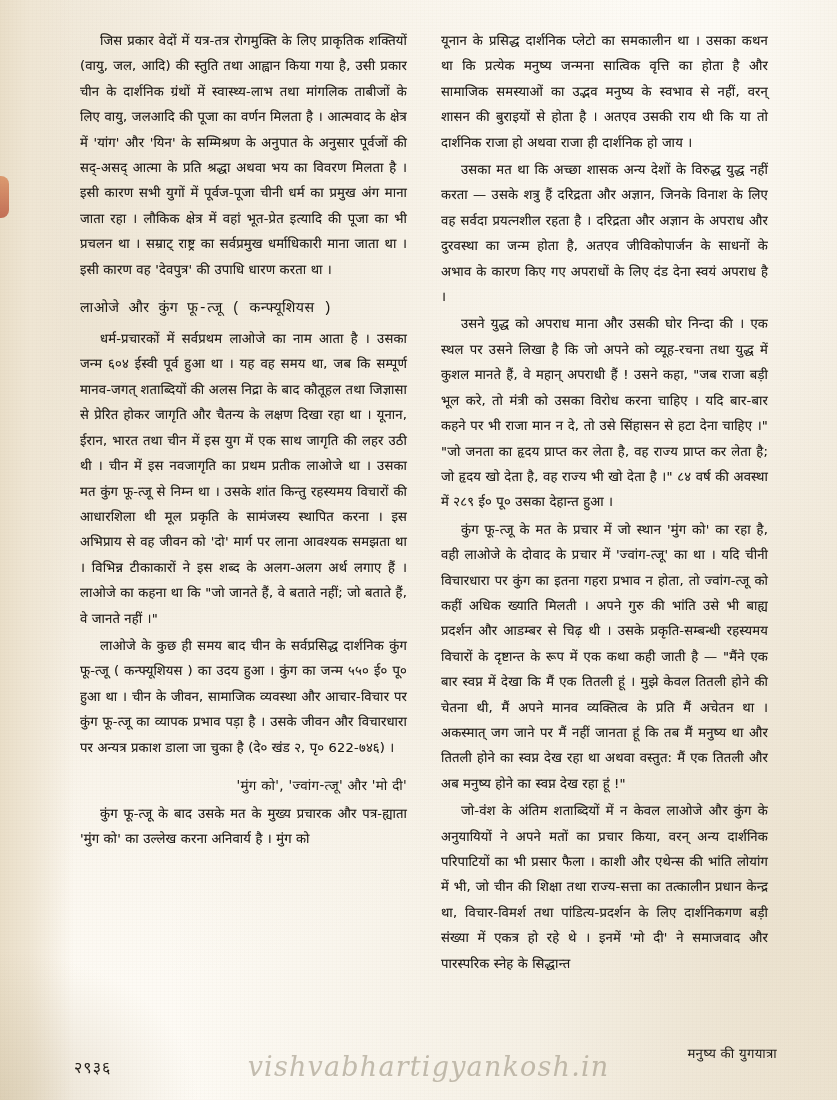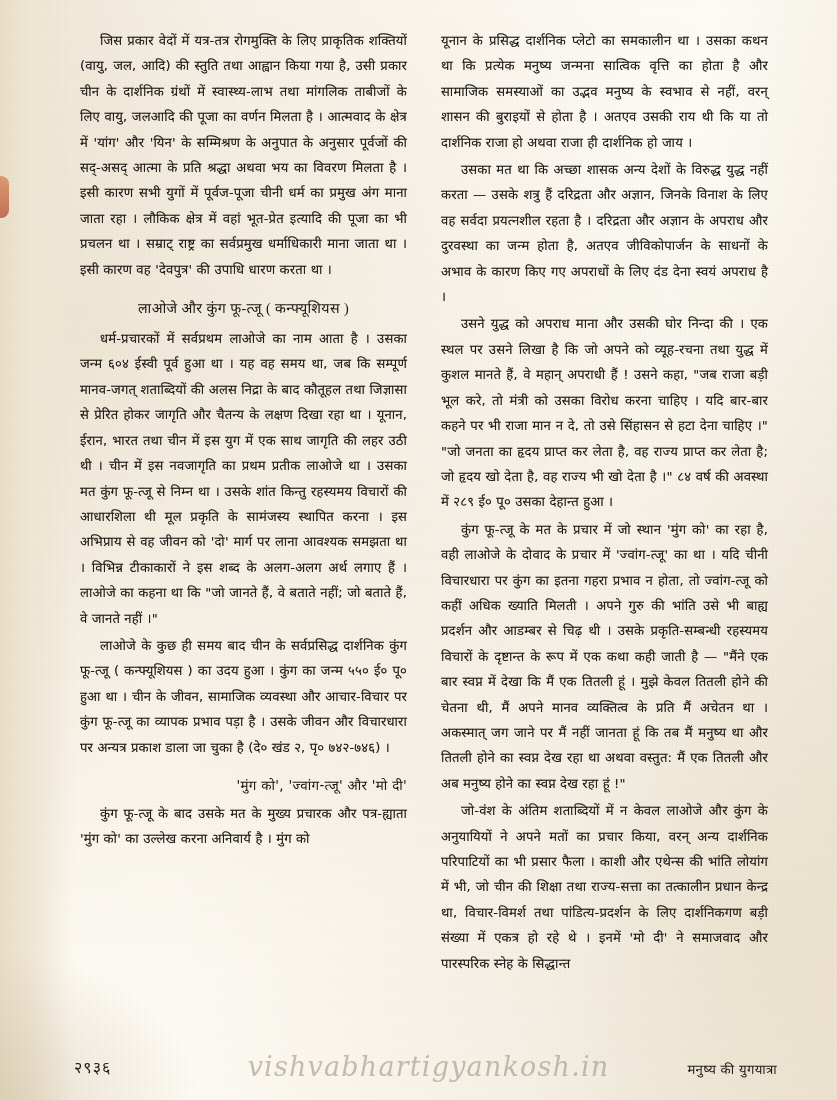--- a/index.html
+++ b/index.html
@@ -80,24 +80,24 @@
   p.para.indent {
     text-indent: 20px;
   }
   p.para.noindent {
     text-indent: 0;
   }
   .heading {
     margin: 14px 0 6px 0;
     font-size: 14.2px;
     line-height: 24px;
-    text-align: center;
+    text-align: left;
     color: #17140f;
     letter-spacing: 0.4px;
-    font-family: Liberation Serif, serif;
+    font-family: Liberation Mono, monospace;
   }
   .subheading {
     margin: 14px 0 4px 0;
     font-size: 13.4px;
     line-height: 23px;
     text-align: right;
     color: #17140f;
     letter-spacing: 0.3px;
   }
   .footer {
@@ -111,21 +111,21 @@
     position: absolute;
     left: -6px;
     bottom: 0;
     font-size: 16px;
     color: #211d18;
     letter-spacing: 1px;
   }
   .runhead {
     position: absolute;
     right: 0;
-    bottom: 0;
+    bottom: 16px;
     font-size: 13.2px;
     color: #1d1a17;
     letter-spacing: 0.3px;
   }
   .watermark {
     position: absolute;
     left: 0;
     right: 0;
     bottom: 18px;
     text-align: center;
@@ -156,21 +156,21 @@
   <div class="corner-shade"></div>
 
   <div class="columns">
 
     <div class="col">
       <p class="para indent">जिस प्रकार वेदों में यत्र-तत्र रोगमुक्ति के लिए प्राकृतिक शक्तियों (वायु, जल, आदि) की स्तुति तथा आह्वान किया गया है, उसी प्रकार चीन के दार्शनिक ग्रंथों में स्वास्थ्य-लाभ तथा मांगलिक ताबीजों के लिए वायु, जलआदि की पूजा का वर्णन मिलता है । आत्मवाद के क्षेत्र में 'यांग' और 'यिन' के सम्मिश्रण के अनुपात के अनुसार पूर्वजों की सद्-असद् आत्मा के प्रति श्रद्धा अथवा भय का विवरण मिलता है । इसी कारण सभी युगों में पूर्वज-पूजा चीनी धर्म का प्रमुख अंग माना जाता रहा । लौकिक क्षेत्र में वहां भूत-प्रेत इत्यादि की पूजा का भी प्रचलन था । सम्राट् राष्ट्र का सर्वप्रमुख धर्माधिकारी माना जाता था । इसी कारण वह 'देवपुत्र' की उपाधि धारण करता था ।</p>
 
       <div class="heading">लाओजे और कुंग फू-त्जू ( कन्फ्यूशियस )</div>
 
       <p class="para indent">धर्म-प्रचारकों में सर्वप्रथम लाओजे का नाम आता है । उसका जन्म ६०४ ईस्वी पूर्व हुआ था । यह वह समय था, जब कि सम्पूर्ण मानव-जगत् शताब्दियों की अलस निद्रा के बाद कौतूहल तथा जिज्ञासा से प्रेरित होकर जागृति और चैतन्य के लक्षण दिखा रहा था । यूनान, ईरान, भारत तथा चीन में इस युग में एक साथ जागृति की लहर उठी थी । चीन में इस नवजागृति का प्रथम प्रतीक लाओजे था । उसका मत कुंग फू-त्जू से निम्न था । उसके शांत किन्तु रहस्यमय विचारों की आधारशिला थी मूल प्रकृति के सामंजस्य स्थापित करना । इस अभिप्राय से वह जीवन को 'दो' मार्ग पर लाना आवश्यक समझता था । विभिन्न टीकाकारों ने इस शब्द के अलग-अलग अर्थ लगाए हैं । लाओजे का कहना था कि "जो जानते हैं, वे बताते नहीं; जो बताते हैं, वे जानते नहीं ।"</p>
-      <p class="para indent">लाओजे के कुछ ही समय बाद चीन के सर्वप्रसिद्ध दार्शनिक कुंग फू-त्जू ( कन्फ्यूशियस ) का उदय हुआ । कुंग का जन्म ५५० ई० पू० हुआ था । चीन के जीवन, सामाजिक व्यवस्था और आचार-विचार पर कुंग फू-त्जू का व्यापक प्रभाव पड़ा है । उसके जीवन और विचारधारा पर अन्यत्र प्रकाश डाला जा चुका है (दे० खंड २, पृ० ७४२-७४६) ।</p>
+      <p class="para indent">लाओजे के कुछ ही समय बाद चीन के सर्वप्रसिद्ध दार्शनिक कुंग फू-त्जू ( कन्फ्यूशियस ) का उदय हुआ । कुंग का जन्म ५५० ई० पू० हुआ था । चीन के जीवन, सामाजिक व्यवस्था और आचार-विचार पर कुंग फू-त्जू का व्यापक प्रभाव पड़ा है । उसके जीवन और विचारधारा पर अन्यत्र प्रकाश डाला जा चुका है (दे० खंड २, पृ० 622-७४६) ।</p>
 
       <div class="subheading">'मुंग को', 'ज्वांग-त्जू' और 'मो दी'</div>
 
       <p class="para indent">कुंग फू-त्जू के बाद उसके मत के मुख्य प्रचारक और पत्र-ह्याता 'मुंग को' का उल्लेख करना अनिवार्य है । मुंग को</p>
     </div>
 
     <div class="col">
       <p class="para noindent">यूनान के प्रसिद्ध दार्शनिक प्लेटो का समकालीन था । उसका कथन था कि प्रत्येक मनुष्य जन्मना सात्विक वृत्ति का होता है और सामाजिक समस्याओं का उद्भव मनुष्य के स्वभाव से नहीं, वरन् शासन की बुराइयों से होता है । अतएव उसकी राय थी कि या तो दार्शनिक राजा हो अथवा राजा ही दार्शनिक हो जाय ।</p>
       <p class="para indent">उसका मत था कि अच्छा शासक अन्य देशों के विरुद्ध युद्ध नहीं करता — उसके शत्रु हैं दरिद्रता और अज्ञान, जिनके विनाश के लिए वह सर्वदा प्रयत्नशील रहता है । दरिद्रता और अज्ञान के अपराध और दुरवस्था का जन्म होता है, अतएव जीविकोपार्जन के साधनों के अभाव के कारण किए गए अपराधों के लिए दंड देना स्वयं अपराध है ।</p>
       <p class="para indent">उसने युद्ध को अपराध माना और उसकी घोर निन्दा की । एक स्थल पर उसने लिखा है कि जो अपने को व्यूह-रचना तथा युद्ध में कुशल मानते हैं, वे महान् अपराधी हैं ! उसने कहा, "जब राजा बड़ी भूल करे, तो मंत्री को उसका विरोध करना चाहिए । यदि बार-बार कहने पर भी राजा मान न दे, तो उसे सिंहासन से हटा देना चाहिए ।" "जो जनता का हृदय प्राप्त कर लेता है, वह राज्य प्राप्त कर लेता है; जो हृदय खो देता है, वह राज्य भी खो देता है ।" ८४ वर्ष की अवस्था में २८९ ई० पू० उसका देहान्त हुआ ।</p>

